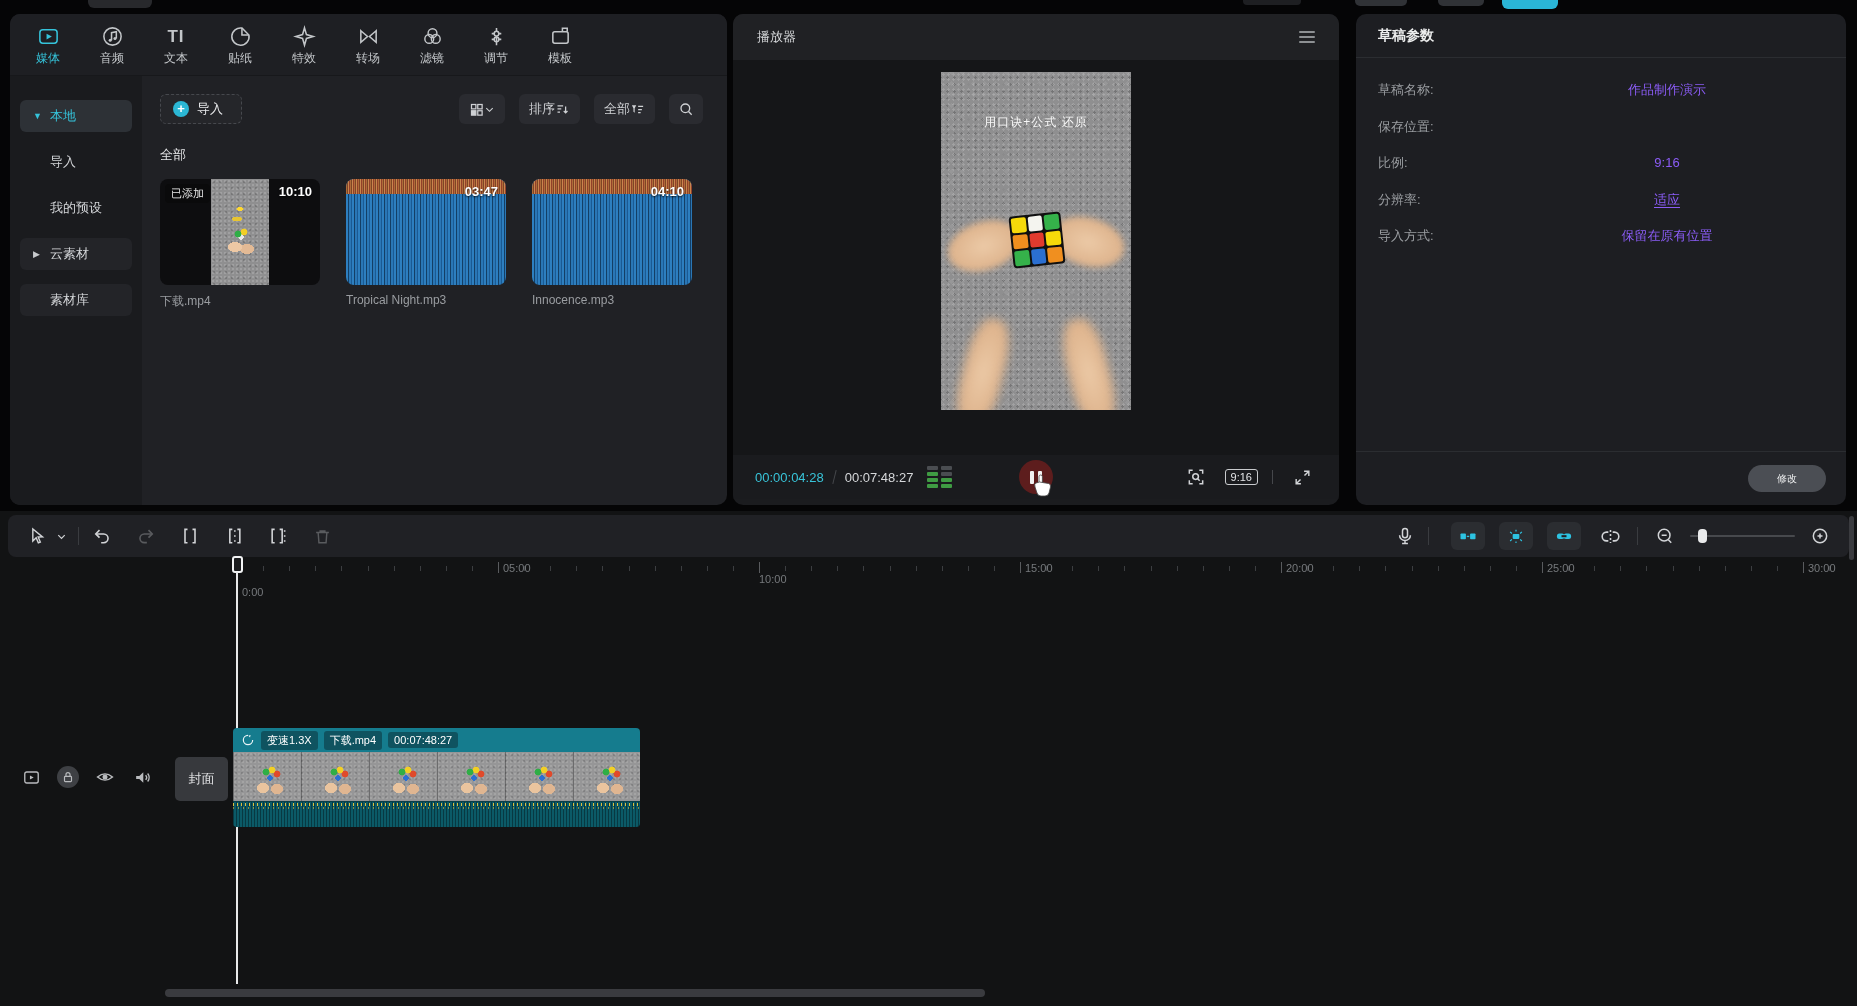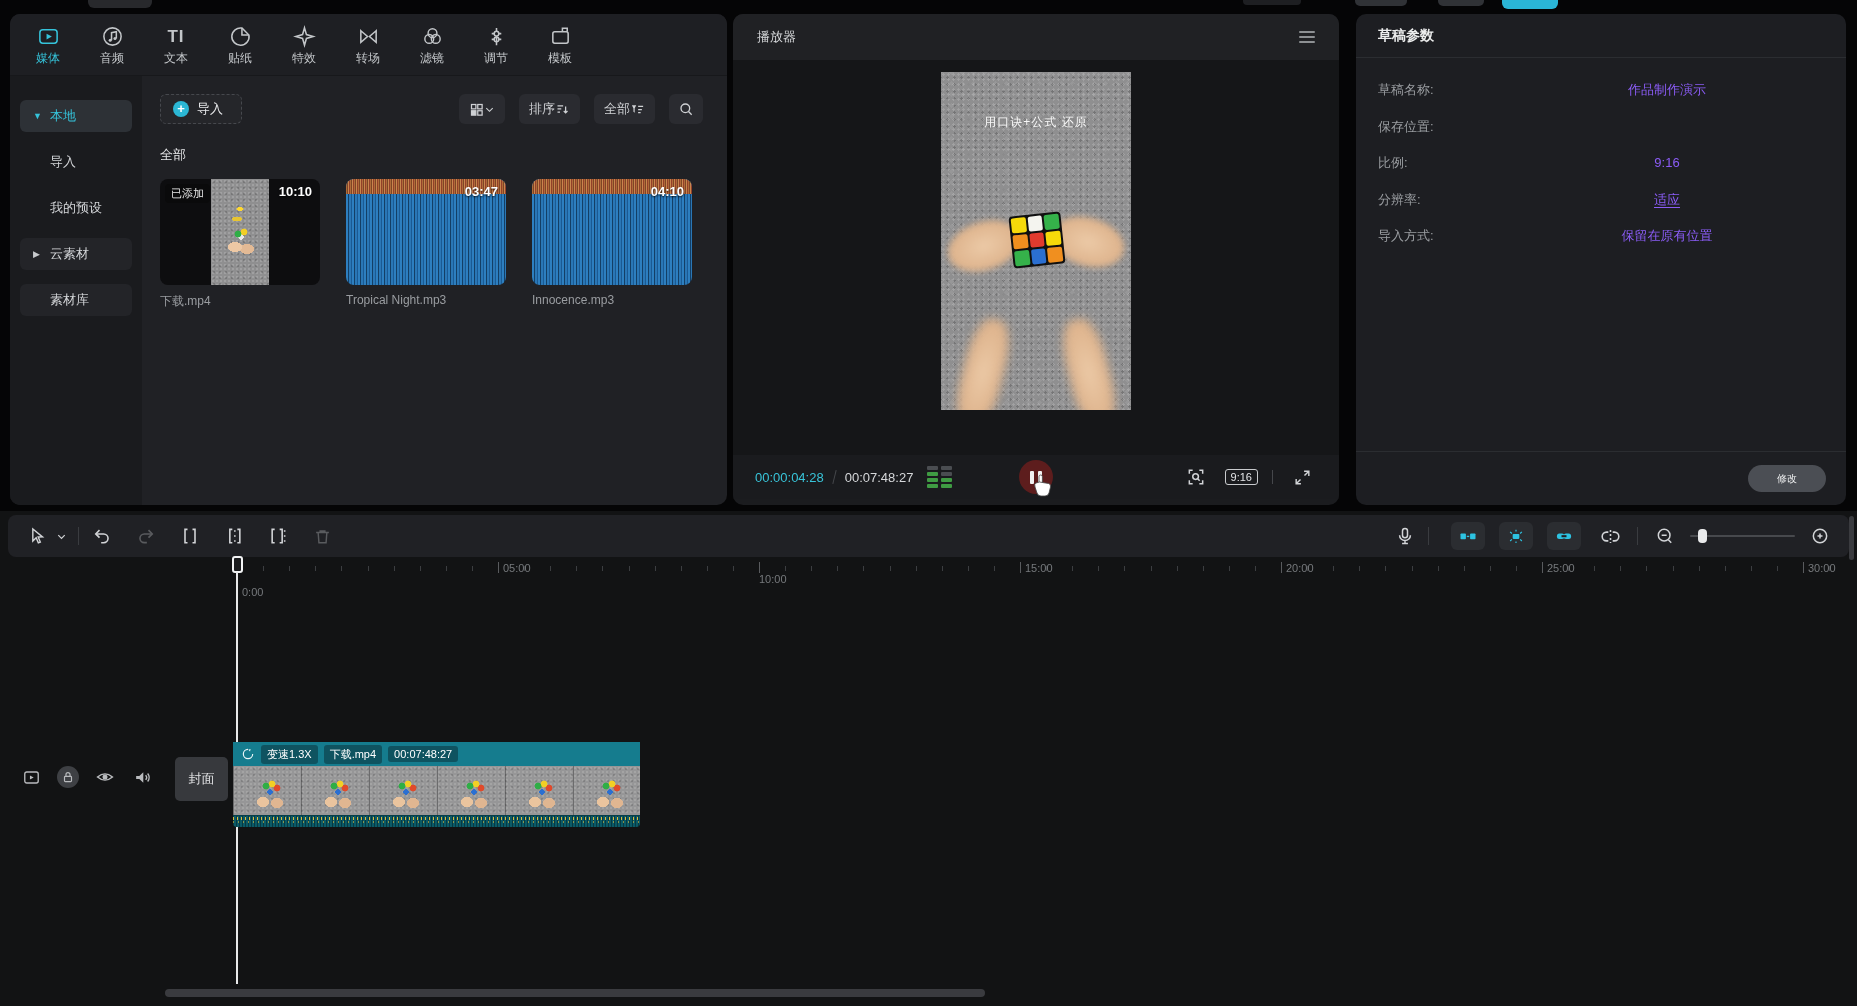--- a/index.html
+++ b/index.html
@@ -139,21 +139,21 @@
   #playhead .ph-handle{position:absolute;left:0;top:0;width:11px;height:17px;border:2px solid #f2f3f4;border-radius:3px;background:#1a1b1d;}
   #playhead .ph-line{position:absolute;left:4px;top:16px;width:2px;height:412px;background:#e8e9ea;}
 
   #track-controls{position:absolute;left:20px;top:255px;display:flex;align-items:center;gap:15px;}
   #track-controls .tc{width:22px;height:22px;display:flex;align-items:center;justify-content:center;cursor:pointer;}
   #track-controls svg{stroke:#b9bbbe;}
   #lock-circle{width:24px;height:24px;border-radius:50%;background:#3e4044;display:flex;align-items:center;justify-content:center;}
   #cover-btn{position:absolute;left:175px;top:246px;width:53px;height:44px;background:#37393d;border-radius:5px;display:flex;align-items:center;justify-content:center;font-size:13px;color:#e2e3e5;cursor:pointer;}
 
   #clip{position:absolute;left:233px;top:217px;width:407px;height:99px;border-radius:4px;overflow:hidden;cursor:pointer;}
-  #clip-header{height:24px;background:#157c8e;display:flex;align-items:center;gap:6px;padding:0 8px;margin-top:14px;}
+  #clip-header{height:24px;background:#157c8e;display:flex;align-items:center;gap:6px;padding:0 8px;}
   .clip-pill{background:rgba(8,34,40,.45);border-radius:3px;padding:2px 6px;font-size:11px;color:#fff;white-space:nowrap;}
   #clip-film{height:49px;
     background-color:#969697;
     background-image:
       radial-gradient(9px 7px at 30px 36px,#eac49e 0 70%,rgba(0,0,0,0) 71%),
       radial-gradient(9px 7px at 44px 37px,#e0b691 0 70%,rgba(0,0,0,0) 71%),
       radial-gradient(5px 5px at 33px 20px,#2fae46 0 70%,rgba(0,0,0,0) 71%),
       radial-gradient(5px 5px at 39px 18px,#f2cf25 0 70%,rgba(0,0,0,0) 71%),
       radial-gradient(5px 5px at 44px 22px,#e04a2b 0 70%,rgba(0,0,0,0) 71%),
       radial-gradient(4px 4px at 37px 26px,#2b6fd1 0 70%,rgba(0,0,0,0) 71%),

